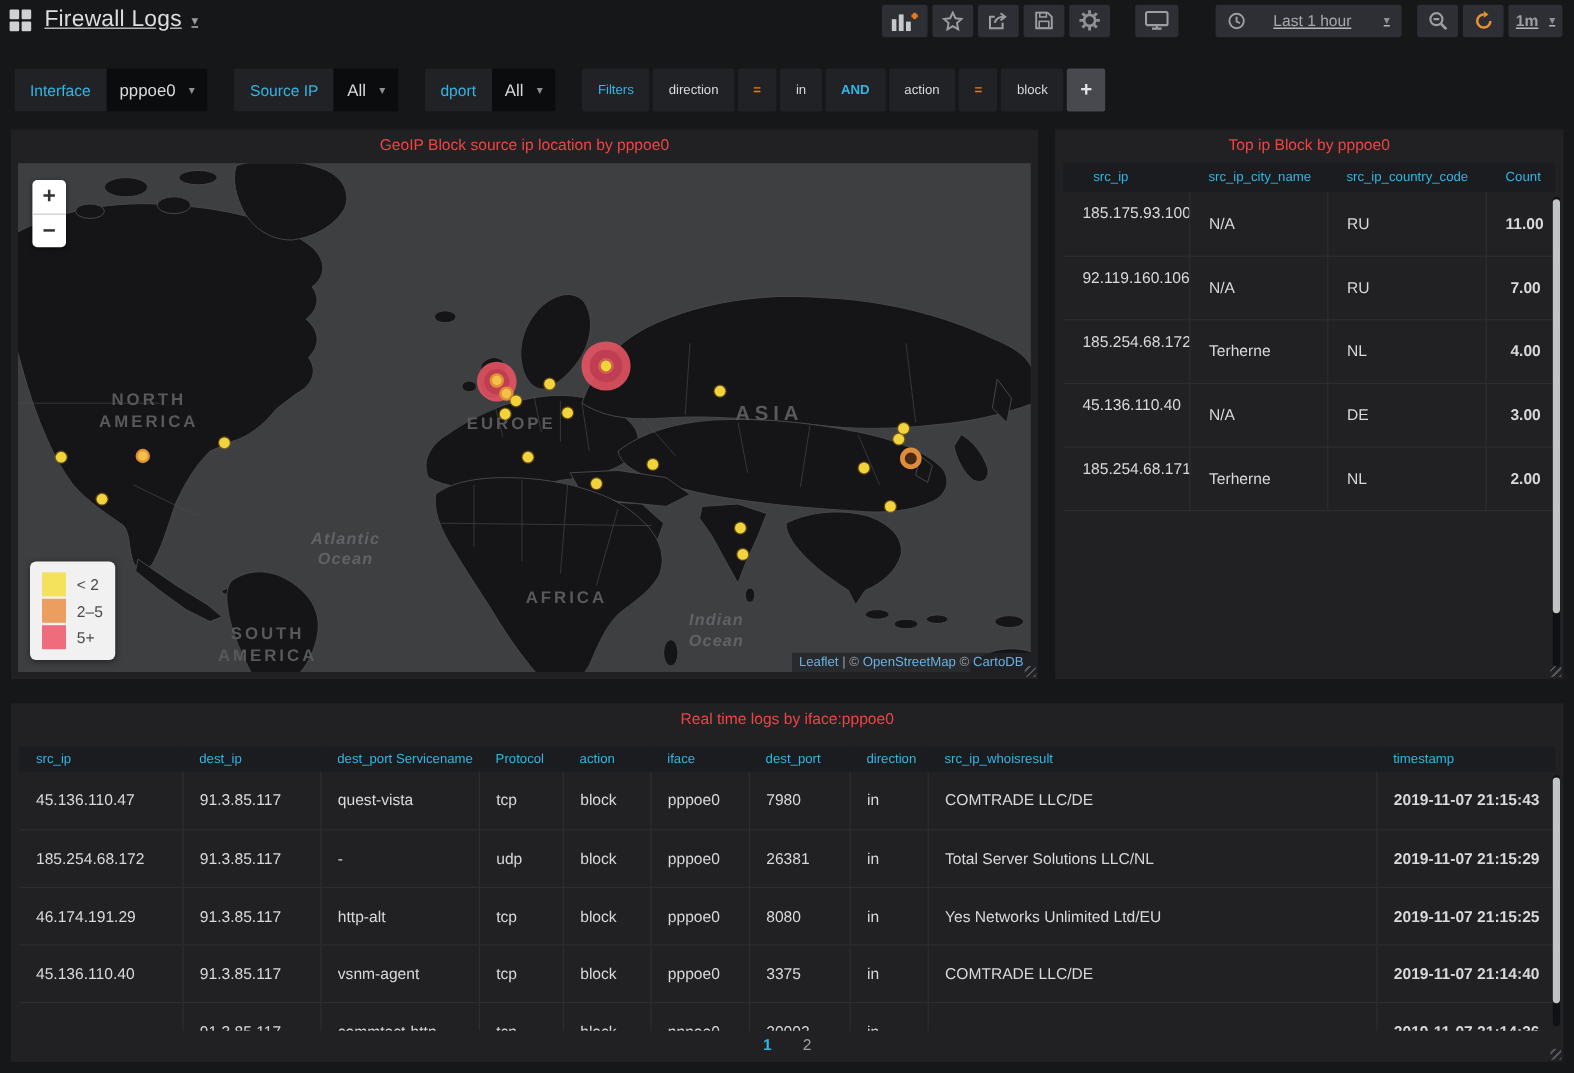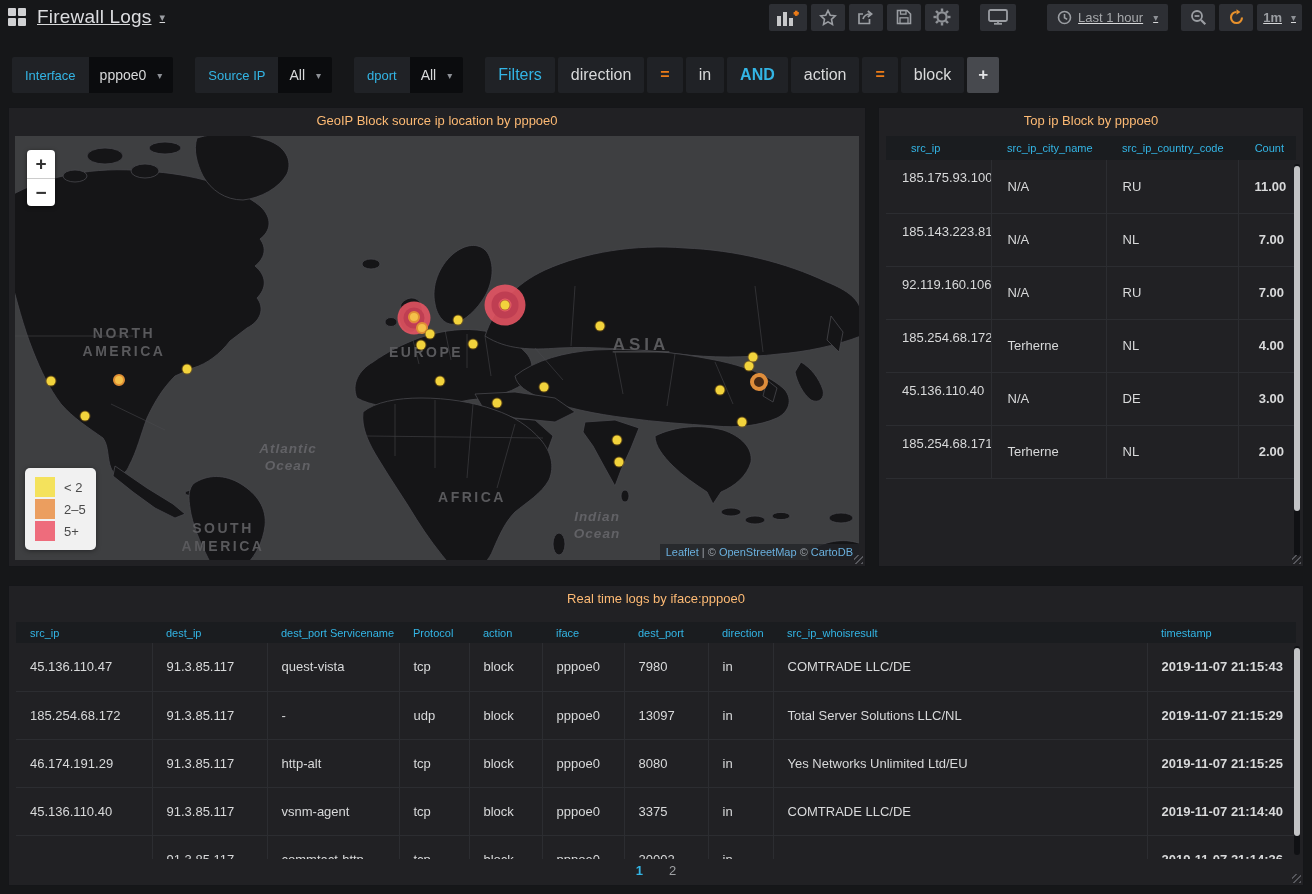--- a/index.html
+++ b/index.html
@@ -9,41 +9,41 @@
   
   .navbar{position:absolute;left:0;top:0;width:1312px;height:32px;display:flex;align-items:center;padding:2px 10px 0 8px;text-decoration:underline;}
   .logo{display:grid;grid-template-columns:8px 8px;grid-gap:2px;margin-right:11px;cursor:pointer;}
   .logo div{width:8px;height:8px;background:#d0d1d3;border-radius:1px;}
   .dash-title{font-size:19px;color:#dcdde0;font-weight:500;letter-spacing:.2px;}
   .title-caret{color:#9b9ea3;font-size:11px;margin-left:8px;}
   .nav-spacer{flex:1;}
   .nbtn{height:27px;min-width:34px;display:inline-flex;align-items:center;justify-content:center;
     background:#2d2f34;border-radius:2px;margin-left:4px;padding:0 8px;color:#9b9ea3;font-size:13px;cursor:pointer;}
   .gap17{width:17px;} .gap27{width:27px;} .gap9{width:9px;}
-  .time-btn{padding:0 10px;gap:6px;}
+  .time-btn{padding:0 10px;gap:23px;}
   .time-btn .tr-text{color:#a6a8ab;}
   .refresh-lbl{color:#9b9ea3;font-weight:bold;padding:0 6px;gap:5px;}
   .caret{color:#8e9196;font-size:10px;margin-left:4px;}
 
   
   .filterbar{position:absolute;top:57px;left:12px;display:flex;gap:22px;align-items:center;height:36px;}
   .chip{display:flex;height:36px;border-radius:2px;overflow:hidden;cursor:pointer;}
   .chip .lbl{background:#202226;color:#33b5e5;font-size:13px;display:flex;align-items:center;padding:0 13px;}
   .chip .val{background:#0b0c0e;color:#d8d9da;font-size:14px;display:flex;align-items:center;padding:0 11px;gap:7px;}
   .fgroup{display:flex;gap:3px;align-items:center;}
-  .seg{background:#202226;height:36px;display:flex;align-items:center;padding:0 13px;font-size:16px;
+  .seg{background:#202226;height:36px;display:flex;align-items:center;padding:0 13px;font-size:11px;
     border-radius:2px;color:#d8d9da;cursor:pointer;}
   .seg-label{color:#33b5e5;}
   .seg-orange{color:#eb7b18;font-weight:bold;}
   .seg-blue{color:#33b5e5;font-weight:bold;}
   .seg-add{background:#47494e;color:#e3e4e6;font-size:17px;font-weight:bold;padding:0 11px;}
 
   
   .panel{position:absolute;background:#212124;border:1px solid #151619;}
-  .ptitle{height:26px;line-height:26px;text-align:center;font-size:13px;color:#fdba74;cursor:pointer;}
+  .ptitle{height:26px;line-height:26px;text-align:center;font-size:13px;color:#ef4444;cursor:pointer;}
   #panel-map{left:8px;top:107px;width:858px;height:460px;}
   #panel-top{left:878px;top:107px;width:426px;height:460px;}
   #panel-logs{left:8px;top:585px;width:1296px;height:301px;}
   .resize-handle{position:absolute;right:2px;bottom:2px;width:9px;height:9px;opacity:.8;cursor:nwse-resize;
     background:repeating-linear-gradient(315deg,#63646a 0 1.5px,transparent 1.5px 4.5px);}
 
   
   .map{position:absolute;left:6px;right:6px;top:28px;bottom:6px;background:#3e3f41;overflow:hidden;}
   .map svg.world{position:absolute;left:0;top:0;}
   .map-label{position:absolute;transform:translate(-50%,-50%);text-align:center;white-space:pre;
@@ -293,21 +293,21 @@
           <path d="M500,288 L482,352"></path>
         <path d="M352,300 L528,302"></path>
           <path d="M560,150 L556,210"></path>
           <path d="M740,150 L748,216"></path>
       </g>
     </svg>
     <div id="map-labels">
         <div class="map-label big" style="left: 109px; top: 206px;">NORTH
 AMERICA</div>
         <div class="map-label big" style="left: 411px; top: 217px;">EUROPE</div>
-        <div class="map-label huge" style="left: 626px; top: 209px; text-decoration: underline;">ASIA</div>
+        <div class="map-label huge" style="left: 626px; top: 209px;">ASIA</div>
         <div class="map-label big" style="left: 457px; top: 362px;">AFRICA</div>
         <div class="map-label big" style="left: 208px; top: 401px;">SOUTH
 AMERICA</div>
         <div class="map-label ocean" style="left: 273px; top: 322px;">Atlantic
 Ocean</div>
         <div class="map-label ocean" style="left: 582px; top: 390px;">Indian
 Ocean</div>
       </div>
     <div id="map-markers">
         <div class="mk large" style="left: 399px; top: 182px; height: 33px; width: 33px;">
@@ -392,26 +392,20 @@
           </tr>
         </thead>
       <tbody>
           <tr>
             <td>185.175.93.100</td>
             <td>N/A</td>
             <td>RU</td>
             <td>11.00</td>
           </tr>
           <tr>
-            <td>185.143.223.81</td>
-            <td>N/A</td>
-            <td>NL</td>
-            <td>7.00</td>
-          </tr>
-          <tr>
             <td>92.119.160.106</td>
             <td>N/A</td>
             <td>RU</td>
             <td>7.00</td>
           </tr>
           <tr>
             <td>185.254.68.172</td>
             <td>Terherne</td>
             <td>NL</td>
             <td>4.00</td>
@@ -480,21 +474,21 @@
             <td>COMTRADE LLC/DE</td>
             <td>2019-11-07 21:15:43</td>
           </tr>
           <tr>
             <td>185.254.68.172</td>
             <td>91.3.85.117</td>
             <td>-</td>
             <td>udp</td>
             <td>block</td>
             <td>pppoe0</td>
-            <td>13097</td>
+            <td>26381</td>
             <td>in</td>
             <td>Total Server Solutions LLC/NL</td>
             <td>2019-11-07 21:15:29</td>
           </tr>
           <tr>
             <td>46.174.191.29</td>
             <td>91.3.85.117</td>
             <td>http-alt</td>
             <td>tcp</td>
             <td>block</td>

